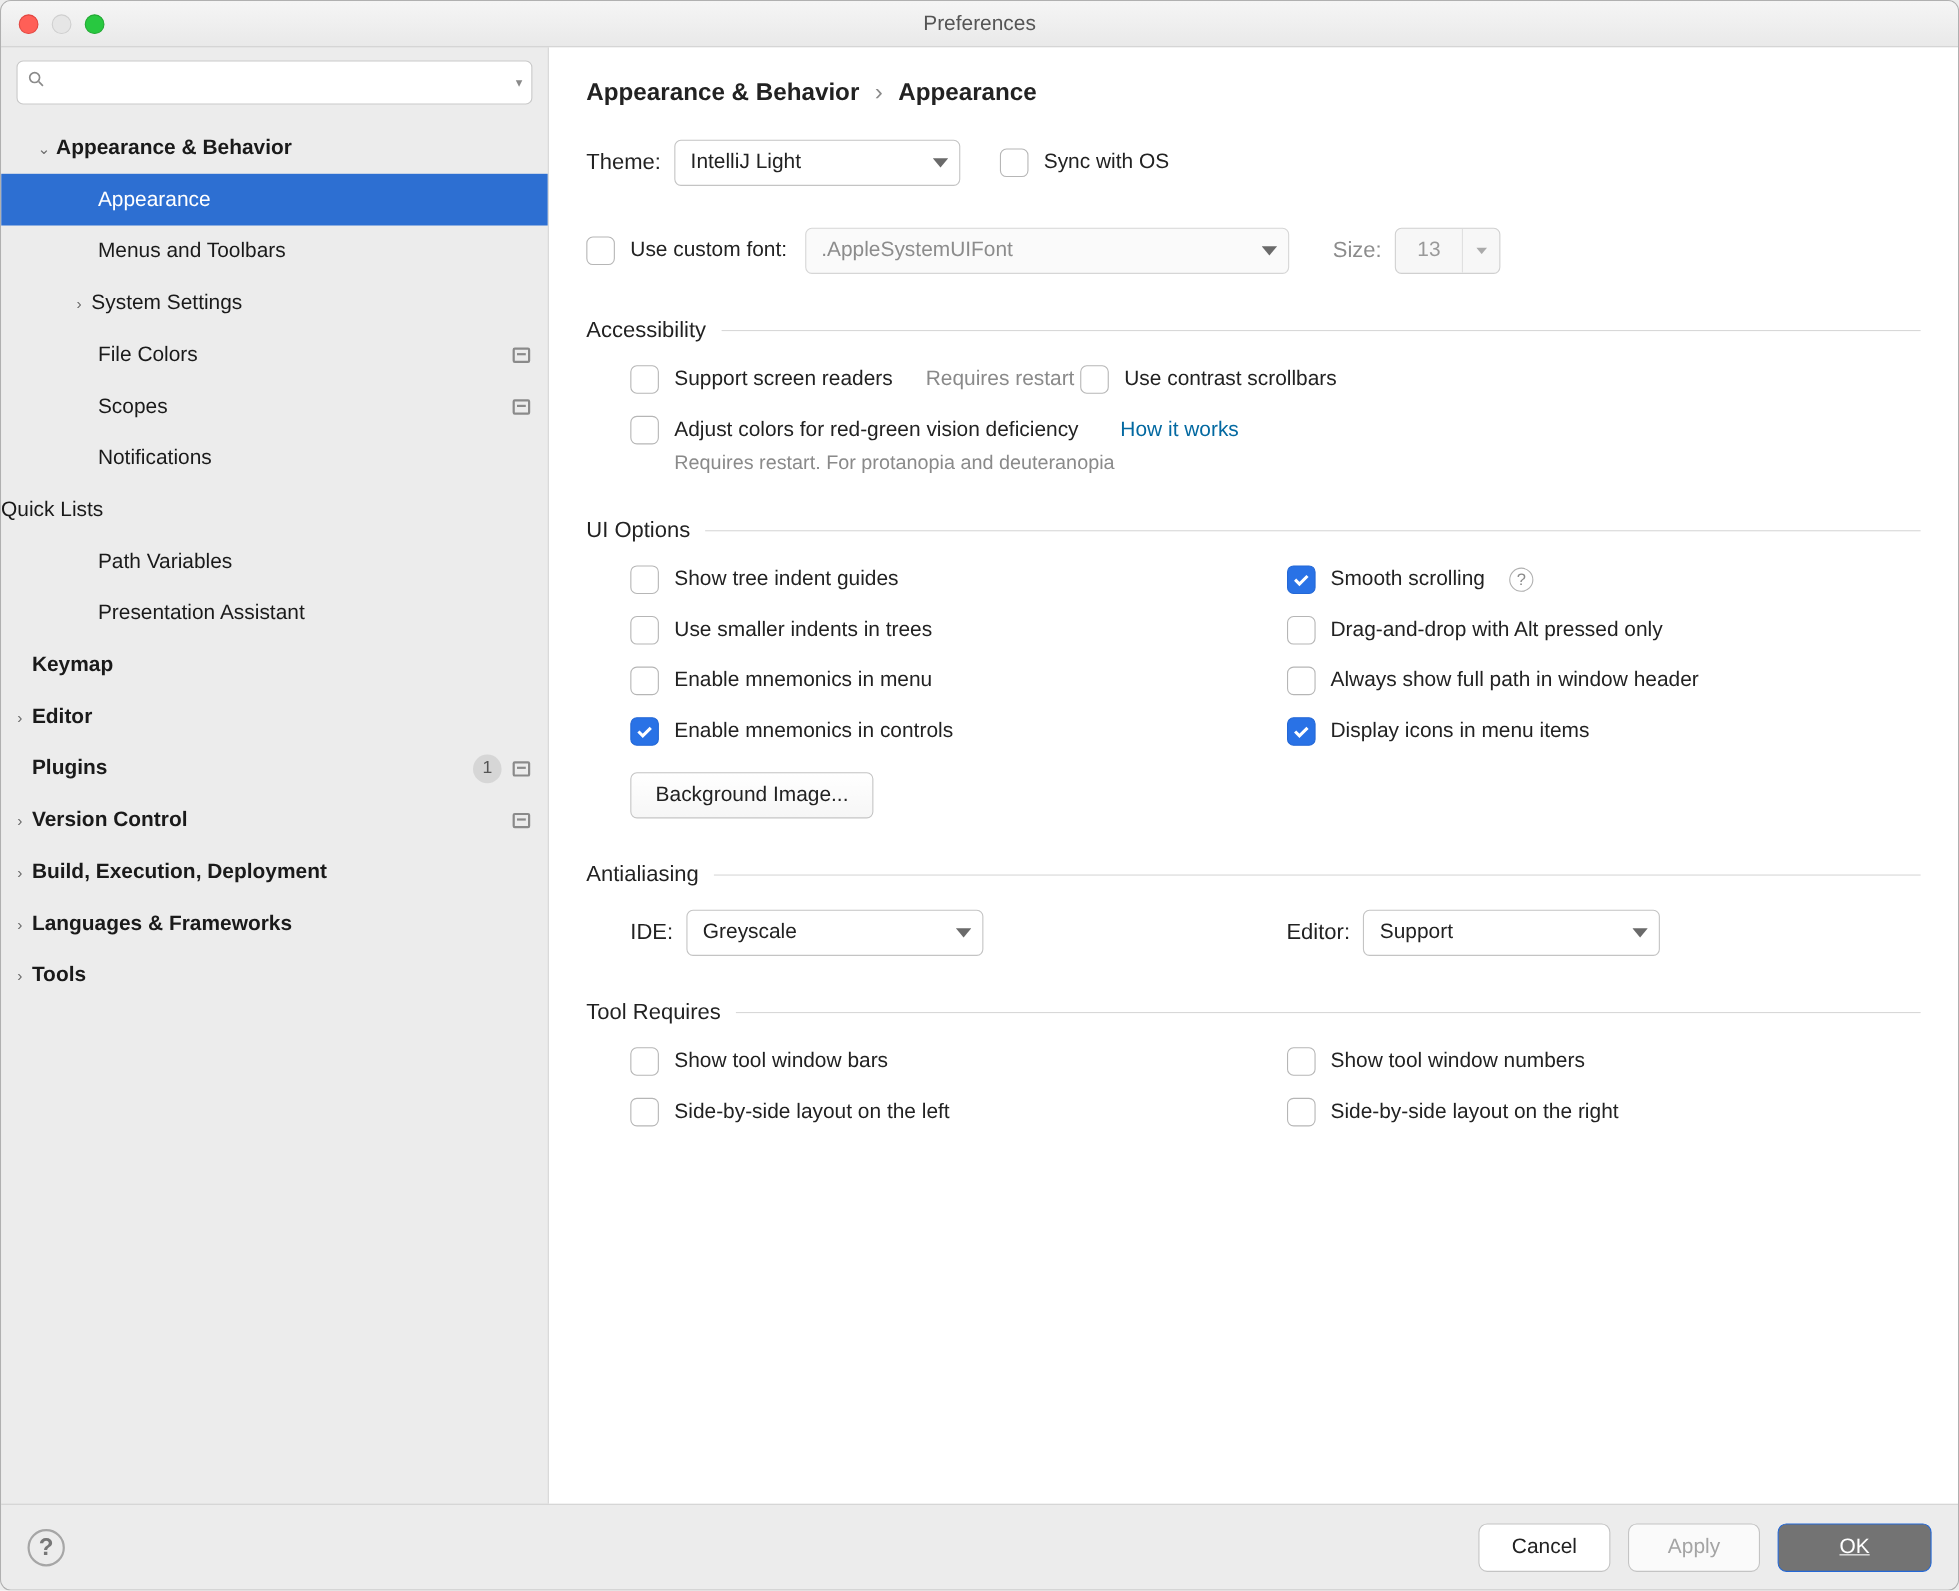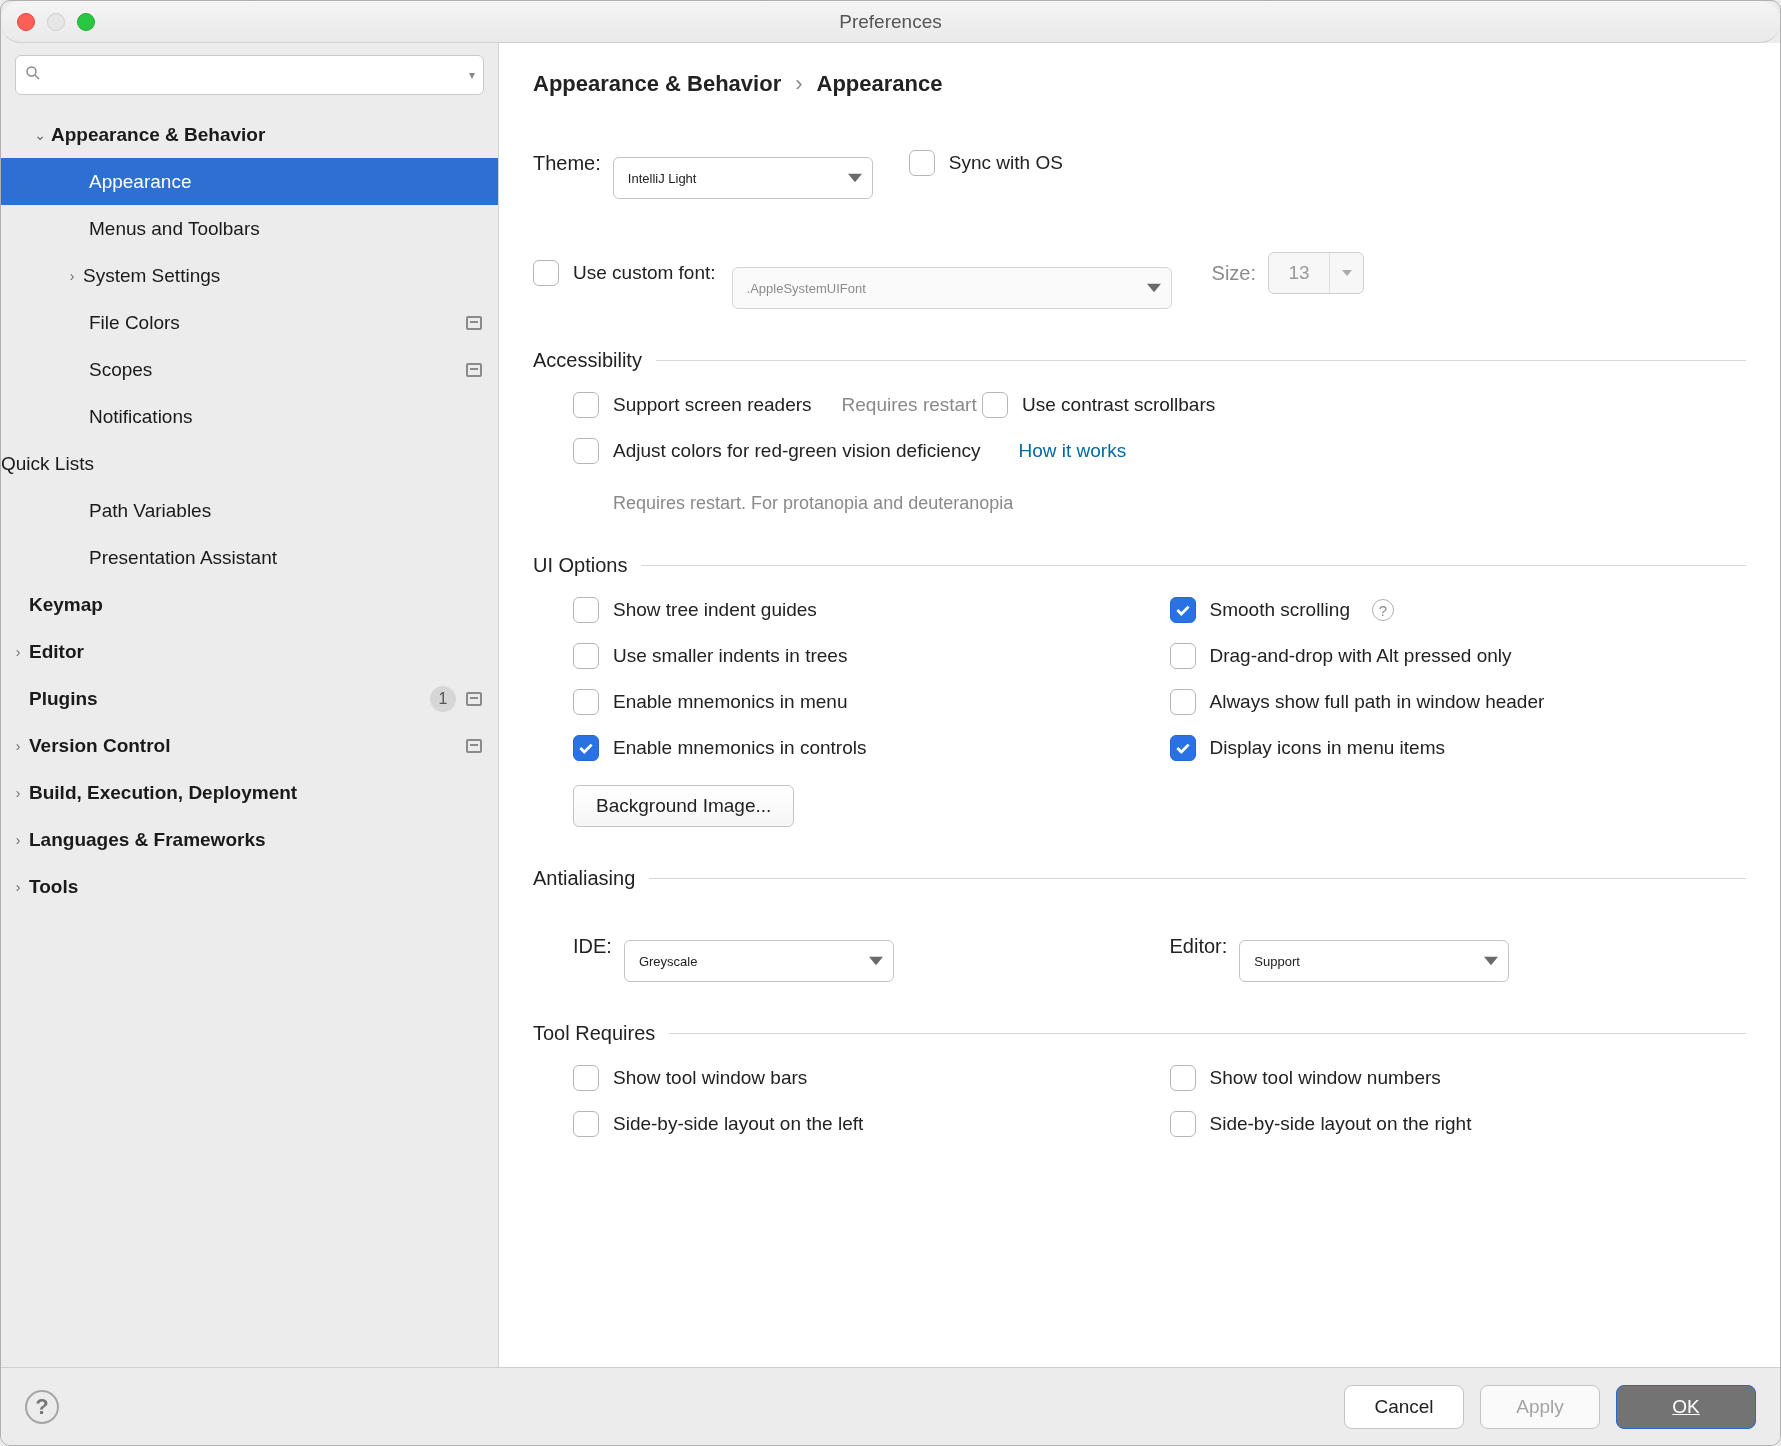--- a/index.html
+++ b/index.html
@@ -23,21 +23,20 @@
       background: #ececec;
     }
     .titlebar {
       height: 42px;
       display: flex;
       align-items: center;
       padding: 0 14px;
       border-bottom: 1px solid #d0d0d0;
       position: relative;
       background: linear-gradient(#f5f5f5, #e9e9e9);
-      border-radius: 20px;
     }
     .traffic { display: flex; gap: 12px; position: absolute; left: 16px; }
     .dot { width: 18px; height: 18px; border-radius: 50%; }
     .dot.red { background: #ff5f57; border: 1px solid #e24640; }
     .dot.gray { background: #e6e6e6; border: 1px solid #cfcfcf; }
     .dot.green { background: #28c840; border: 1px solid #23a934; }
     .title { margin: 0 auto; font-size: 19px; color: #555; }
     .body { flex: 1; display: flex; overflow: hidden; }
     .sidebar {
       width: 498px;
@@ -105,21 +104,21 @@
       overflow-y: auto;
       position: relative;
     }
     .breadcrumb { font-size: 22px; font-weight: 700; color: #222; margin-bottom: 30px; display: flex; align-items: center; gap: 14px; }
     .breadcrumb .sep { color: #8a8a8a; font-weight: 400; }
     .form-row { display: flex; align-items: center; margin-bottom: 26px; flex-wrap: wrap; }
     .form-label { font-size: 20px; margin-right: 12px; }
     .select {
       display: inline-flex; align-items: center; justify-content: space-between;
       height: 42px; border: 1px solid #c4c4c4; border-radius: 6px; background: #fff;
-      padding: 0 10px 0 14px; font-size: 13px; min-width: 180px;  margin-top: 30px;
+      padding: 0 10px 0 14px; font-size: 19px; min-width: 180px; 
     }
     .select.disabled { background: #fafafa; color: #888; border-color: #d6d6d6; }
     .select .chev { color: #6a6a6a; display: inline-flex; }
     .select .chev svg { width: 14px; height: 14px; }
     .checkbox {
       display: inline-flex; align-items: center; gap: 14px; cursor: default;
     }
     .cbx {
       width: 26px; height: 26px; border: 1.5px solid #b6b6b6; border-radius: 6px; background: #fff;
       display: inline-flex; align-items: center; justify-content: center; flex-shrink: 0;
@@ -333,21 +332,21 @@
         <div class="checkbox">
           <span class="cbx"></span>
           <span>Use contrast scrollbars</span>
         </div>
         <div>
           <div class="checkbox">
             <span class="cbx"></span>
             <span>Adjust colors for red-green vision deficiency</span>
             <span class="link" style="margin-left: 24px;">How it works</span>
           </div>
-          <div class="hint-small" style="margin-left: 40px; margin-top: 24px;">Requires restart. For protanopia and deuteranopia</div>
+          <div class="hint-small" style="margin-left: 40px; margin-top: 0;">Requires restart. For protanopia and deuteranopia</div>
         </div>
       </div>
 
       <div class="group-header">
         <span>UI Options</span>
       </div>
       <div class="two-col">
         <div class="checkbox">
           <span class="cbx"></span>
           <span>Show tree indent guides</span>

